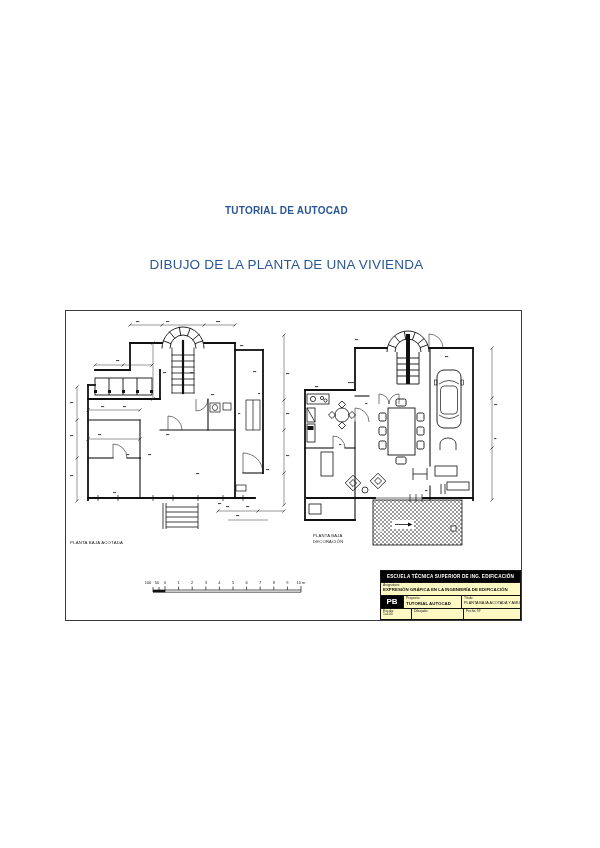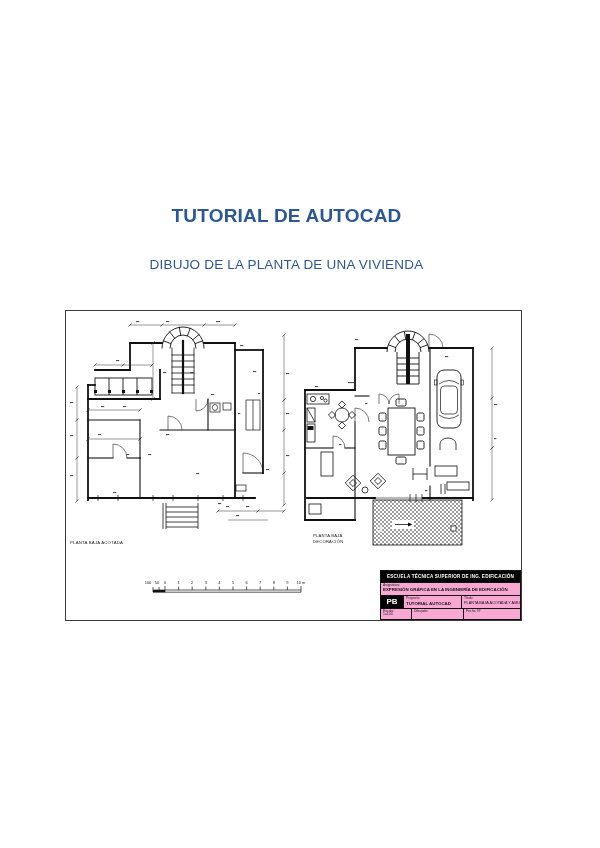--- a/index.html
+++ b/index.html
@@ -5,37 +5,37 @@
   :root { --accent:#2b5797; --ink:#111; }
   * { box-sizing: border-box; }
   html,body { margin:0; padding:0; background:#fff; }
   .page {
     position:relative; width:600px; height:848px; background:#fff;
     font-family:"Liberation Sans", sans-serif; overflow:hidden;
   }
   .doc-title {
     position:absolute; left:0; top:205px; width:573px; margin:0;
     text-align:center; color:var(--accent);
-    font-size:19px; font-weight:700; letter-spacing:.2px;
+    font-size:10px; font-weight:700; letter-spacing:.2px;
   }
   .doc-subtitle {
     position:absolute; left:0; top:257px; width:573px; margin:0;
     text-align:center; color:var(--accent);
     font-size:13.5px; font-weight:400; letter-spacing:.2px;
   }
   .sheet-frame {
     position:absolute; left:65px; top:310px; width:457px; height:311px;
     border:1.3px solid #3a3a3a; background:#fff;
   }
   .plan-svg { position:absolute; }
   svg text { font-family:"Liberation Sans", sans-serif; fill:#222; }
   
   .titleblock {
     position:absolute; left:380px; top:570px; width:141px; height:50px;
-    border:1px solid #111; background:#f9a8d4; font-size:4.5px; color:#111;
+    border:1px solid #111; background:#fef9c3; font-size:4.5px; color:#111;
     display:flex; flex-direction:column;
   }
   .tb-row1 {
     height:11px; background:#000; color:#fff; display:flex;
     align-items:center; justify-content:center; font-weight:700;
     font-size:4.6px; letter-spacing:.2px; white-space:nowrap;
   }
   .tb-row2 { height:14px; border-top:1px solid #111; padding:1px 2px; }
   .tb-label { font-size:3.4px; color:#222; display:block; line-height:1.1; }
   .tb-value { font-size:4.4px; font-weight:700; display:block; line-height:1.2; white-space:nowrap; }

